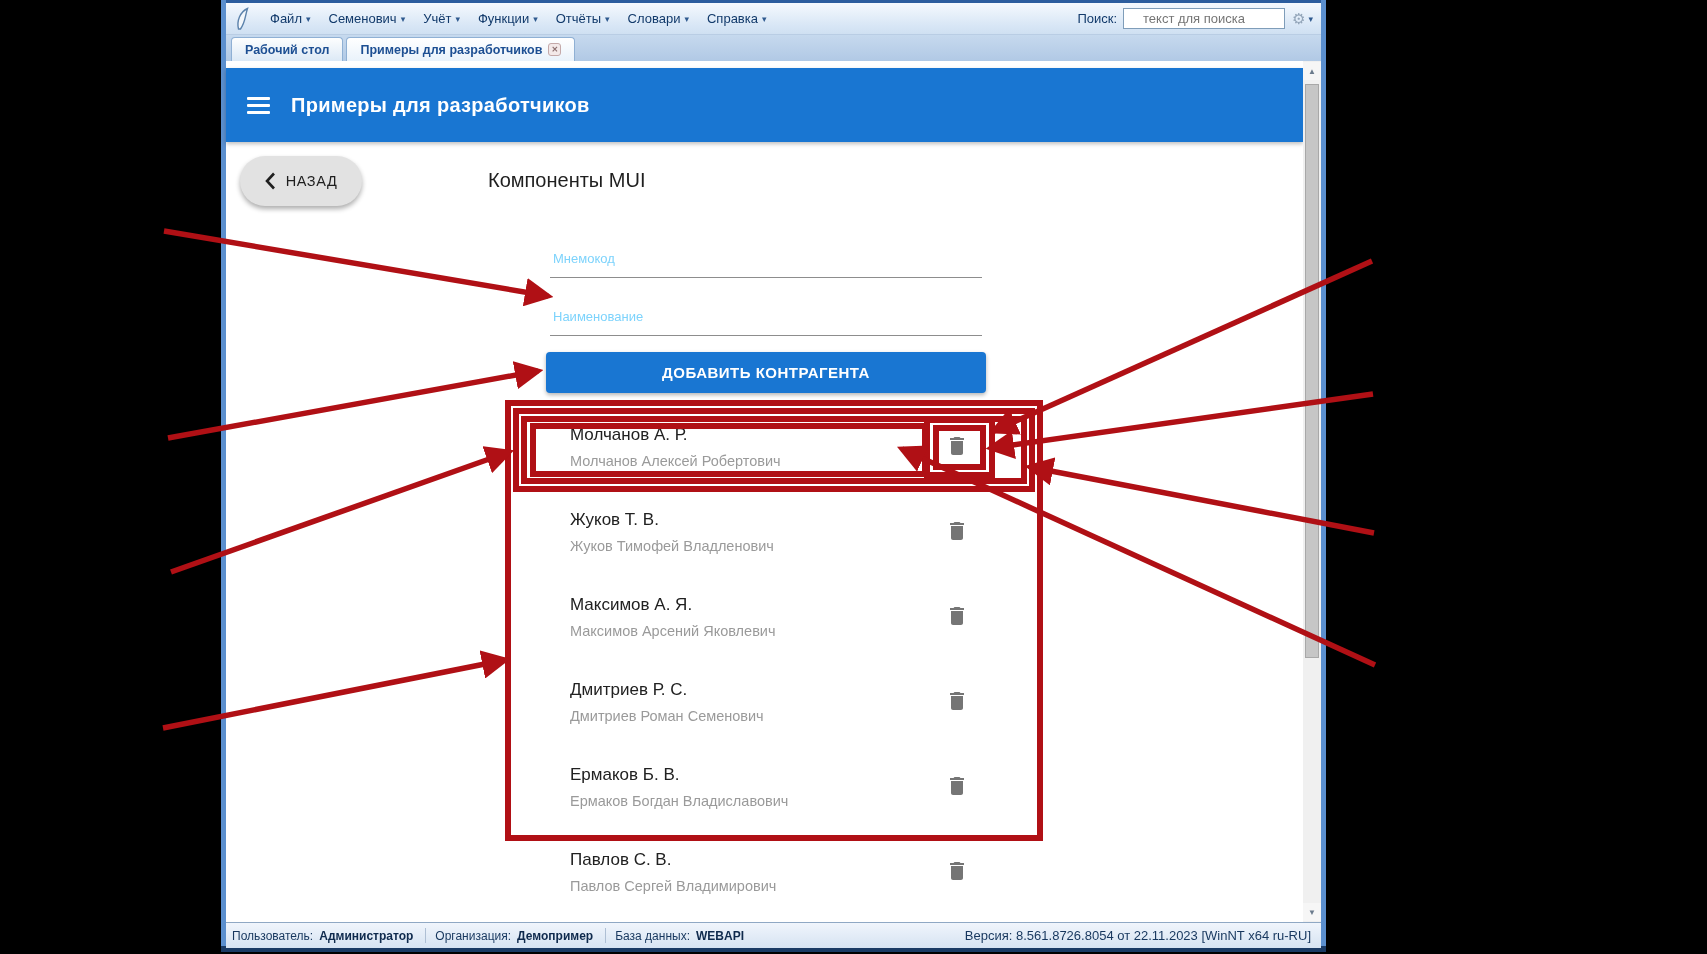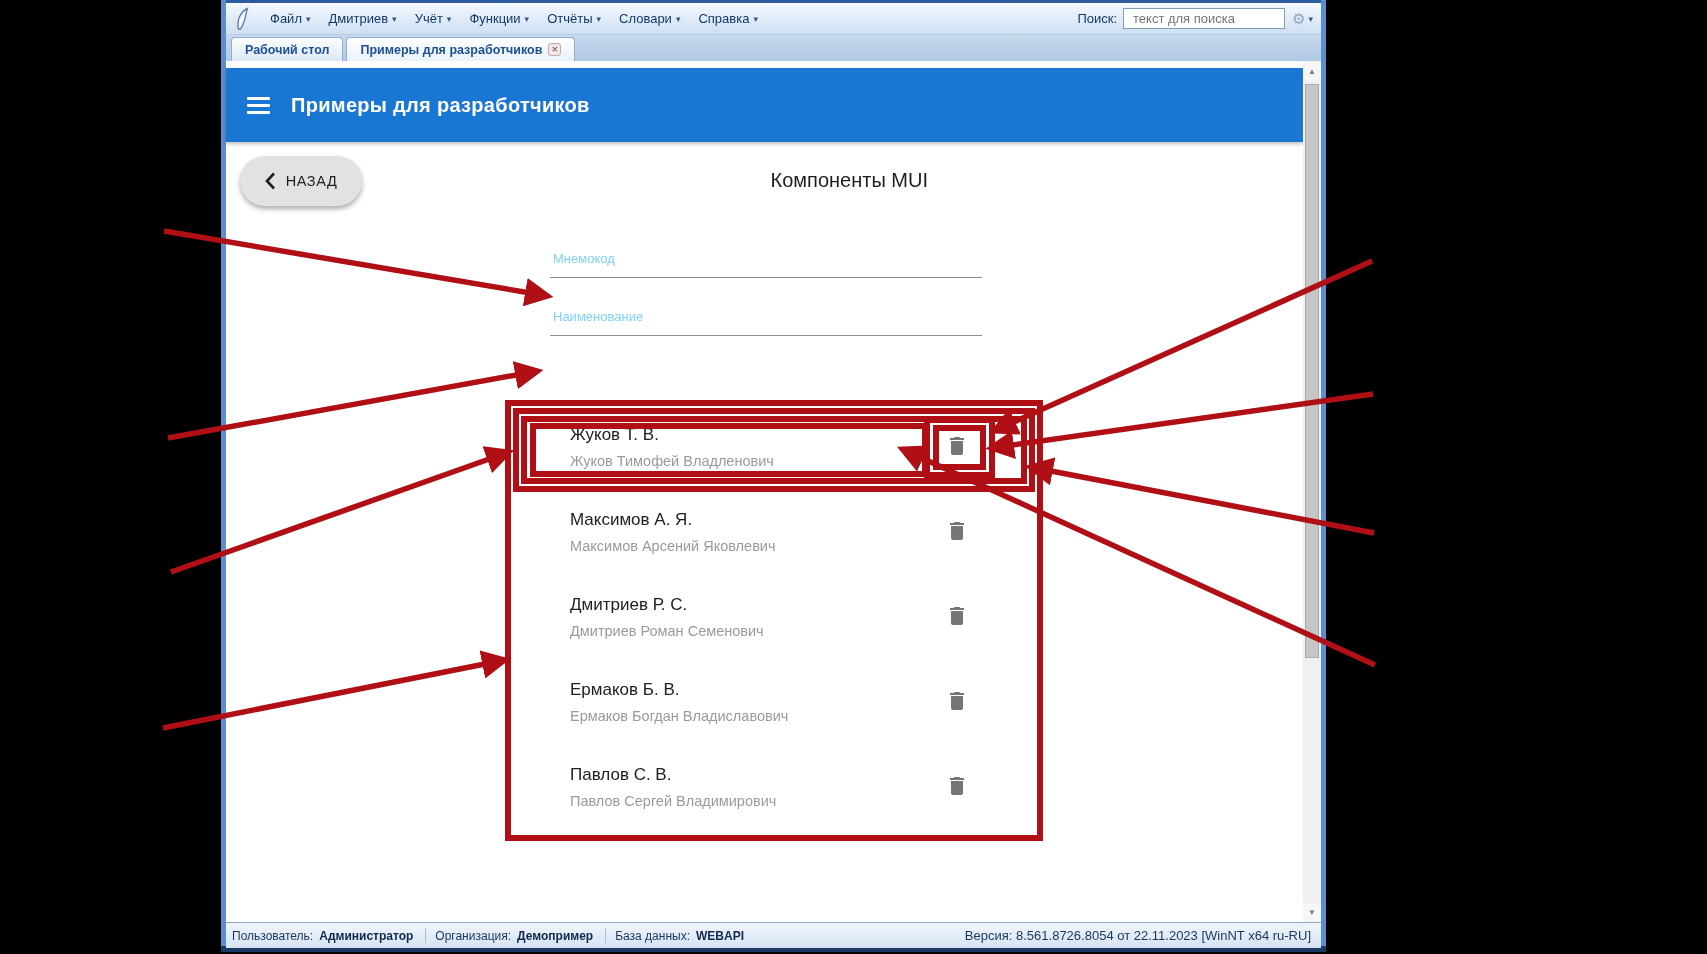--- a/index.html
+++ b/index.html
@@ -15,21 +15,21 @@
   .menubar { position:absolute; left:226px; top:0; width:1095px; height:35px;
              background:linear-gradient(#f5f9fe,#d9e7f6 70%,#cfe0f2);
              border-top:3px solid #2c5d9e; border-bottom:1px solid #b9cde4;
              display:flex; align-items:center; font-size:13px; color:#123a6b; }
   .logo { width:16px; height:24px; margin:0 10px 0 9px; }
   .menu-item { padding:0 9px; height:26px; display:flex; align-items:center; gap:4px; cursor:default; }
   .menu-item .caret { font-size:9px; color:#2f5a8f; }
   .spacer { flex:1; }
   .search-label { margin-right:6px; }
   .search-input { width:162px; height:21px; border:1px solid #7f9db9; background:#fff;
-                  font-family:"Liberation Sans",sans-serif; font-size:13px; color:#8a8a8a; padding:0 9px; }
+                  font-family:"Liberation Sans",sans-serif; font-size:13px; color:#8a8a8a; padding:0 19px; }
   .gear-wrap { display:flex; align-items:center; gap:3px; margin:0 8px 0 7px; }
   .gear { font-size:15px; color:#93a5b9; }
   .gear-caret { font-size:9px; color:#2f5a8f; }
 
   .tabbar { position:absolute; left:226px; top:35px; width:1095px; height:26px;
             background:linear-gradient(#c6d9ee,#b1c9e5); display:flex; align-items:flex-end; padding-left:5px; }
   .tab { height:24px; display:flex; align-items:center; gap:6px; padding:4px 13px;
          border:1px solid #8fb0d4; border-bottom:none; border-radius:4px 4px 0 0;
          background:linear-gradient(#fdfefe,#dcE9f6); font-size:12.5px; font-weight:bold; color:#1d4f93; margin-right:3px; }
   .tab.active { background:linear-gradient(#ffffff,#e9f2fb); }
@@ -41,21 +41,21 @@
             box-shadow:0 2px 4px rgba(0,0,0,.25); }
   .hamburger { position:absolute; left:247px; top:97px; width:23px; height:17px;
                display:flex; flex-direction:column; justify-content:space-between; }
   .hamburger span { display:block; height:2.6px; background:#fff; border-radius:1px; }
   .appbar-title { position:absolute; left:291px; top:94px; font-size:20px; font-weight:bold; color:#fff; letter-spacing:.3px; }
 
   .backbtn { position:absolute; left:240px; top:156px; width:122px; height:50px; border-radius:25px;
              background:#e2e2e2; box-shadow:0 3px 5px rgba(0,0,0,.32);
              display:flex; align-items:center; justify-content:center; gap:10px;
              font-size:14.5px; font-weight:500; color:#1f1f1f; letter-spacing:.6px; }
-  .page-title { position:absolute; left:488px; top:169px; width:440px; text-align:right;
+  .page-title { position:absolute; left:488px; top:169px; width:440px; text-align:left;
                 font-size:20px; font-weight:500; color:#1f1f1f; }
 
   .field-label { position:absolute; font-size:13px; color:#7dd3fc; }
   .field-line  { position:absolute; width:432px; height:0; border-bottom:1px solid #8d8d8d; }
 
   .addbtn { position:absolute; left:546px; top:352px; width:440px; height:41px; background:#1976d2;
             border:none; border-radius:4px; box-shadow:0 2px 4px rgba(0,0,0,.3);
             color:#fff; font-family:"Liberation Sans",sans-serif; font-size:15px; font-weight:bold; letter-spacing:.5px; }
 
   .list { position:absolute; left:546px; top:403px; width:440px; }
@@ -93,21 +93,21 @@
 
   <div class="menubar">
     <svg class="logo" viewBox="0 0 16 24">
       <path d="M3.5,22 C1.5,14 5,5 12.5,1.5 C10,9 10.5,15 5.5,22 Z" fill="#f3f7fb" stroke="#5b82ab" stroke-width="1.4"></path>
     </svg>
     <div class="menu-item">
         <span>Файл</span>
         <span class="caret">▾</span>
       </div>
     <div class="menu-item">
-        <span>Дмитриев</span>
+        <span>Семенович</span>
         <span class="caret">▾</span>
       </div>
     <div class="menu-item">
         <span>Учёт</span>
         <span class="caret">▾</span>
       </div>
     <div class="menu-item">
         <span>Функции</span>
         <span class="caret">▾</span>
       </div>
@@ -156,22 +156,30 @@
     </svg>
     <span>НАЗАД</span>
   </div>
   <div class="page-title">Компоненты MUI</div>
 
   <div class="field-label" style="left:553px; top:251px;">Мнемокод</div>
   <div class="field-line" style="left:550px; top:277px;"></div>
   <div class="field-label" style="left:553px; top:309px;">Наименование</div>
   <div class="field-line" style="left:550px; top:335px;"></div>
 
+  <button class="addbtn">ДОБАВИТЬ КОНТРАГЕНТА</button>
 
   <div class="list">
+    <div class="row">
+      <div class="row-title">Молчанов А. Р.</div>
+      <div class="row-sub">Молчанов Алексей Робертович</div>
+      <button class="trash-btn"><svg viewBox="0 0 24 24" width="24" height="24">
+            <path fill="#757575" d="M6 19c0 1.1.9 2 2 2h8c1.1 0 2-.9 2-2V7H6v12zM19 4h-3.5l-1-1h-5l-1 1H5v2h14V4z"></path>
+          </svg></button>
+    </div>
     <div class="row">
       <div class="row-title">Жуков Т. В.</div>
       <div class="row-sub">Жуков Тимофей Владленович</div>
       <button class="trash-btn"><svg viewBox="0 0 24 24" width="24" height="24">
             <path fill="#757575" d="M6 19c0 1.1.9 2 2 2h8c1.1 0 2-.9 2-2V7H6v12zM19 4h-3.5l-1-1h-5l-1 1H5v2h14V4z"></path>
           </svg></button>
     </div>
     <div class="row">
       <div class="row-title">Максимов А. Я.</div>
       <div class="row-sub">Максимов Арсений Яковлевич</div>

